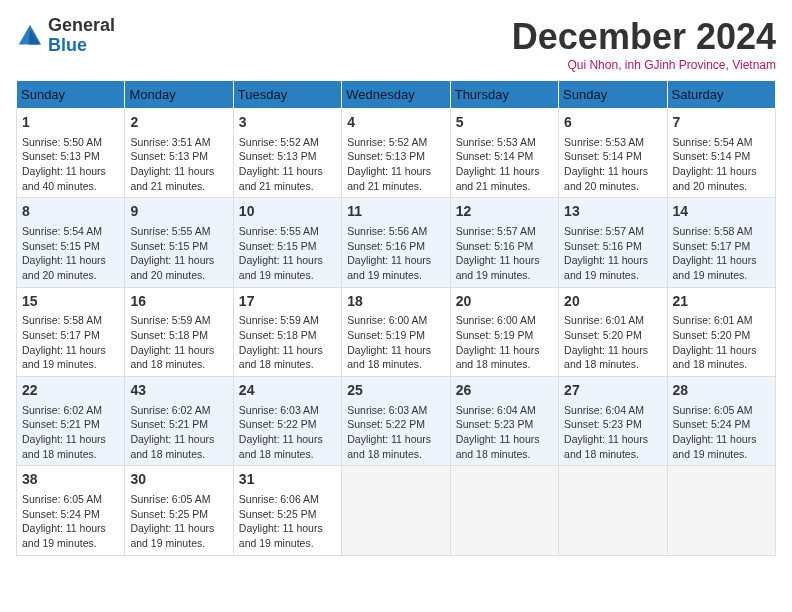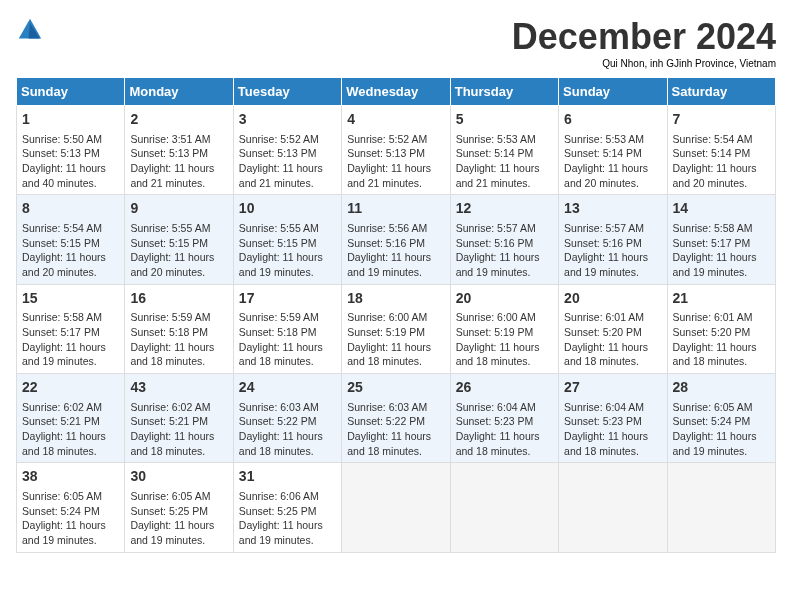--- a/index.html
+++ b/index.html
@@ -36,35 +36,35 @@
     .title-section {
       text-align: right;
       margin-left: 13px;
     }
     .calendar-title {
       font-size: 36px;
       font-weight: bold;
       color: #333;
     }
     .calendar-subtitle {
-      font-size: 10px;
-      color: #000000;
+      font-size: 12px;
+      color: #be185d;
     }
     table {
       width: 100%;
       border-collapse: collapse;
       font-size: 11px;
     }
     th {
       background-color: #2a7fc1;
-      color: #ffffff;
+      color: #0f172a;
       padding: 6px 4px;
       text-align: left;
       font-size: 13px;
-      font-weight: bold;
+      font-weight: normal;
       border: 1px solid #fff;
     }
     td {
       border: 1px solid #ddd;
       vertical-align: top;
       padding: 4px 5px;
       width: calc(100% / 7);
       height: 80px;
       background: #fff;
       color: #333;
@@ -86,20 +86,24 @@
   </style>
 </head>
 <body>
 
 <div class="header-section">
   <div class="logo">
     <svg class="logo-icon" viewBox="0 0 40 40">
       <polygon points="20,4 36,32 4,32" fill="#2a7fc1"></polygon>
       <polygon points="20,10 34,32 18,32" fill="#1a5fa0"></polygon>
     </svg>
+    <div class="logo-text">
+      <span class="general">General</span>
+      <span class="blue">Blue</span>
+    </div>
   </div>
   <div class="title-section">
     <div class="calendar-title">December 2024</div>
     <div class="calendar-subtitle">Qui Nhon, inh GJinh Province, Vietnam</div>
   </div>
 </div>
 
 <table>
   <thead>
     <tr id="header-row">

